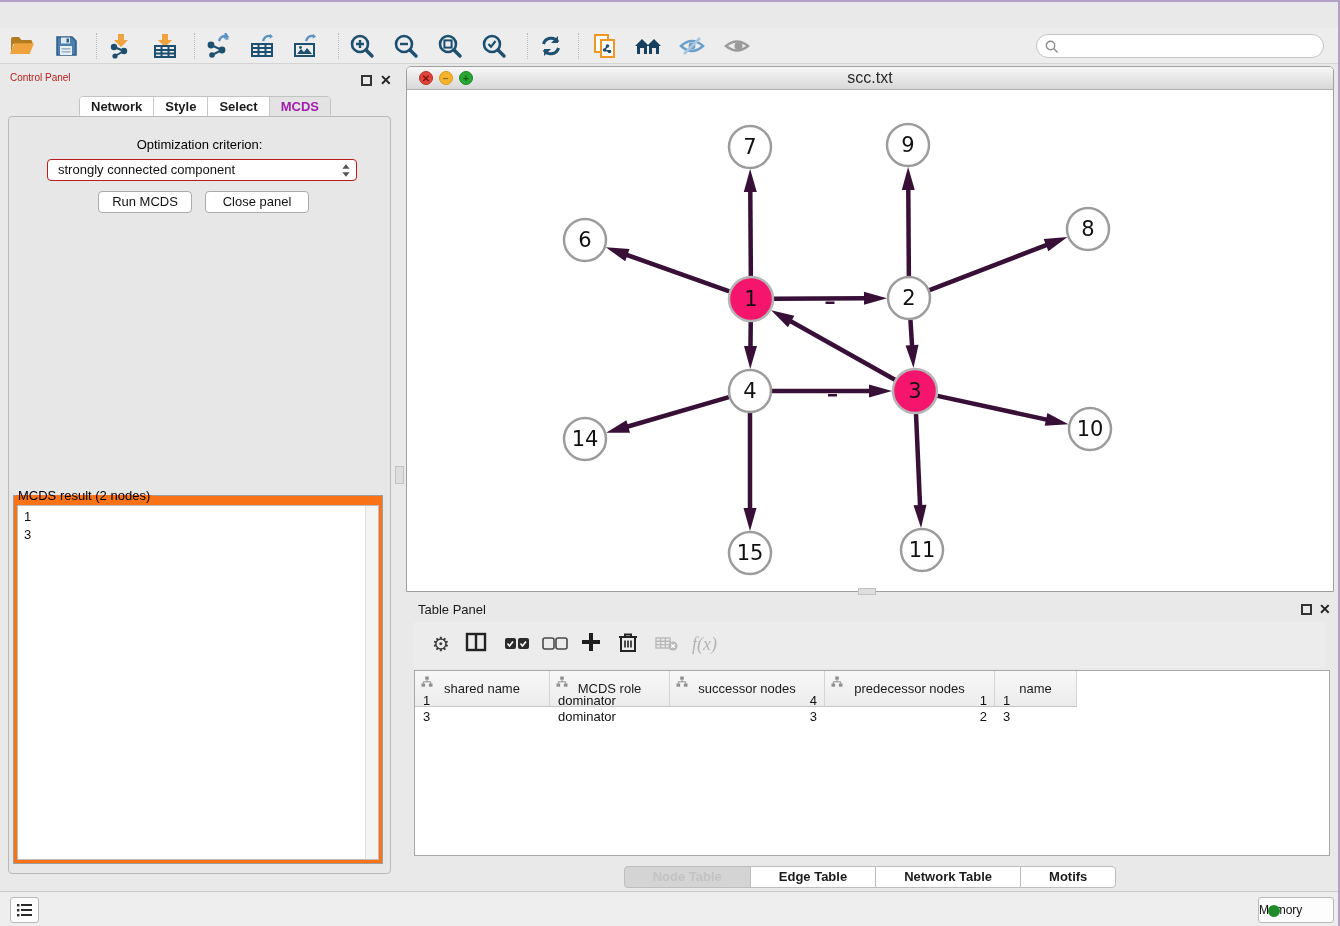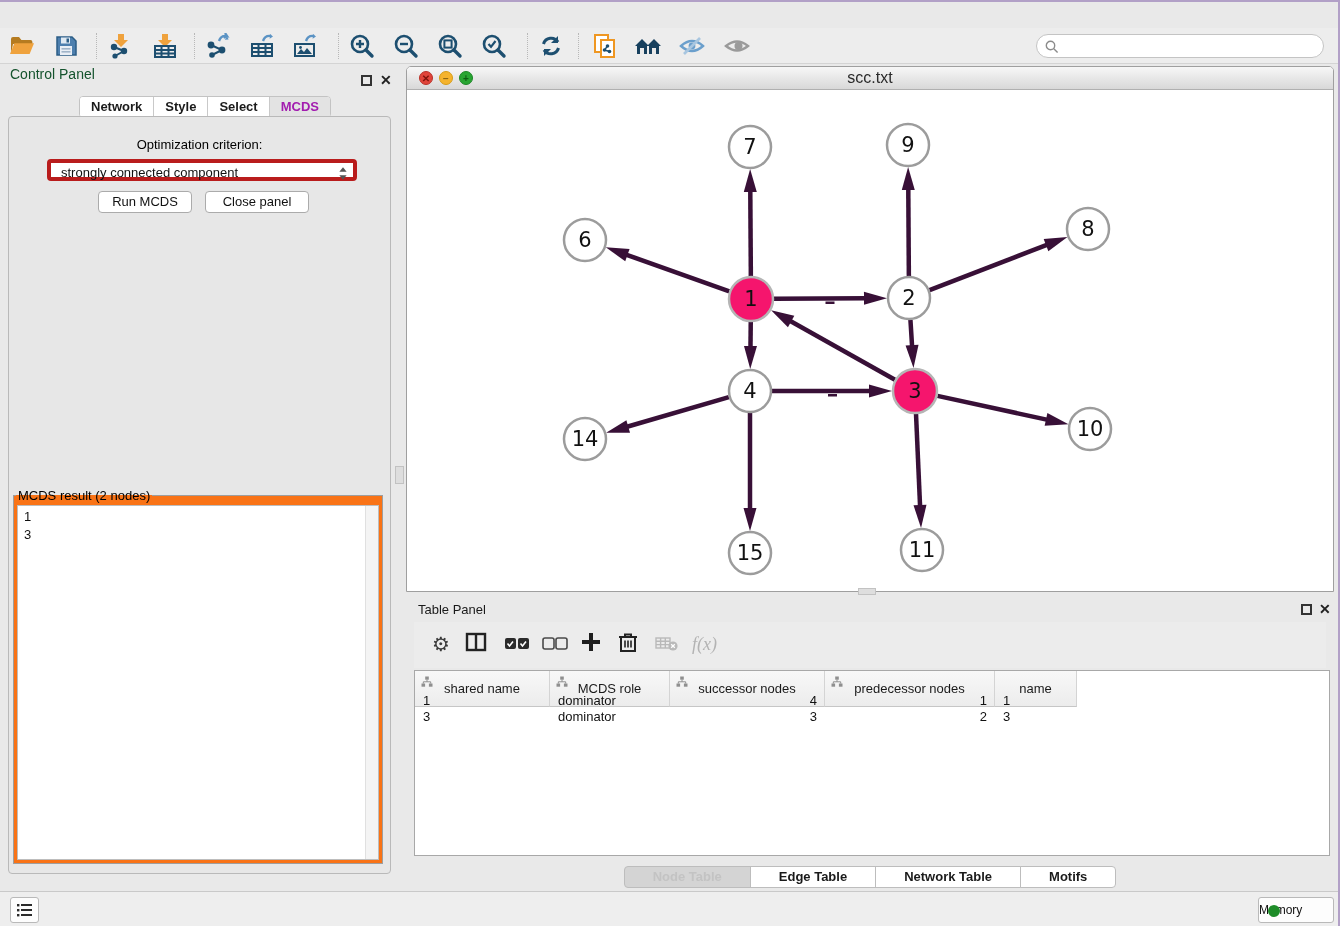--- a/index.html
+++ b/index.html
@@ -16,30 +16,30 @@
   
   .toolbar { left:0; top:26px; width:100%; height:36px; background:#ededed; border-bottom:1px solid #d4d4d4; }
   .tbtn { position:absolute; top:4px; width:28px; height:28px; background:none; border:none; }
   .tbtn svg { display:block; margin:auto; }
   .tsep { position:absolute; top:5px; height:26px; width:0; border-left:1px dotted #b8b8b8; }
   .search { position:absolute; right:14px; top:6px; width:288px; height:24px; background:#fff; border:1px solid #c4c4c4; border-radius:12px; }
   .search svg { position:absolute; left:8px; top:5px; }
 
   
   .control-panel { left:6px; top:64px; width:387px; height:818px; }
-  .cp-head { position:absolute; left:4px; top:0; font-size:14px; color:#14532d; }
+  .cp-head { position:absolute; left:4px; top:6px; font-size:10px; color:#b91c1c; }
   .panel-float { position:absolute; width:11px; height:11px; border:2px solid #333; top:9px; }
   .panel-close { position:absolute; top:6px; font-size:14px; font-weight:bold; color:#222; line-height:16px; }
   .cp-tabs { position:absolute; left:73px; top:30px; height:22px; display:flex; border:1px solid #c3c3c3; border-radius:4px; overflow:hidden; background:#fff; }
   .cp-tab { height:20px; padding:0 11px; font-size:13px; font-weight:bold; color:#1a1a1a; background:#fff; border:none; border-right:1px solid #c9c9c9; line-height:20px; }
   .cp-tab:last-child { border-right:none; }
   .cp-tab.active { background:#e3e3e3; color:#a21caf; }
   .cp-box { position:absolute; left:2px; top:50px; width:383px; height:758px; border:1px solid #b9b9b9; border-radius:4px; background:#e7e7e7; }
   .opt-label { position:absolute; left:0; top:20px; width:100%; text-align:center; font-size:13px; color:#000; }
-  .selectbox { position:absolute; left:38px; top:42px; width:310px; height:22px; background:#fff; border:4px solid #b91c1c; border-radius:4px; font-size:13px; line-height:20px; padding-left:10px; color:#111; }
+  .selectbox { position:absolute; left:38px; top:42px; width:310px; height:22px; background:#fff; border:1px solid #b91c1c; border-radius:4px; font-size:13px; line-height:20px; padding-left:10px; color:#111; }
   .selectbox .spin { position:absolute; right:5px; top:3px; width:10px; height:15px; }
   .btn { position:absolute; height:22px; background:#fff; border:1px solid #ababab; border-radius:4px; font-size:13px; color:#111; text-align:center; line-height:20px; }
   #run-btn { left:89px; top:74px; width:94px; }
   #closep-btn { left:196px; top:74px; width:104px; }
   fieldset.result { position:absolute; left:4px; top:371px; width:370px; height:376px; border:1px solid #9e9e9e; background:#f97316; }
   fieldset.result legend { font-size:13px; color:#000; margin-left:2px; padding:0 2px; }
   .result-area { position:absolute; left:3px; top:2px; right:3px; bottom:3px; background:#fff; border:1px solid #bdbdbd; }
   .result-lines { position:absolute; left:6px; top:2px; font-size:13px; color:#111; line-height:18px; white-space:pre; }
   .vscroll { position:absolute; right:0; top:0; bottom:0; width:13px; background:#f4f4f4; border-left:1px solid #e0e0e0; }
 

